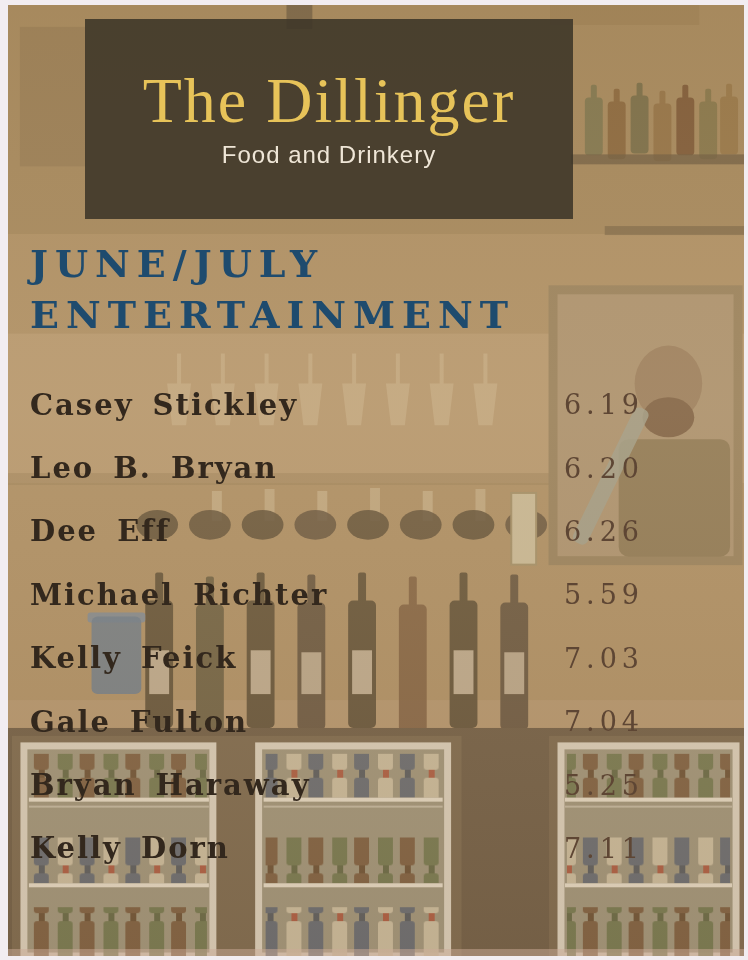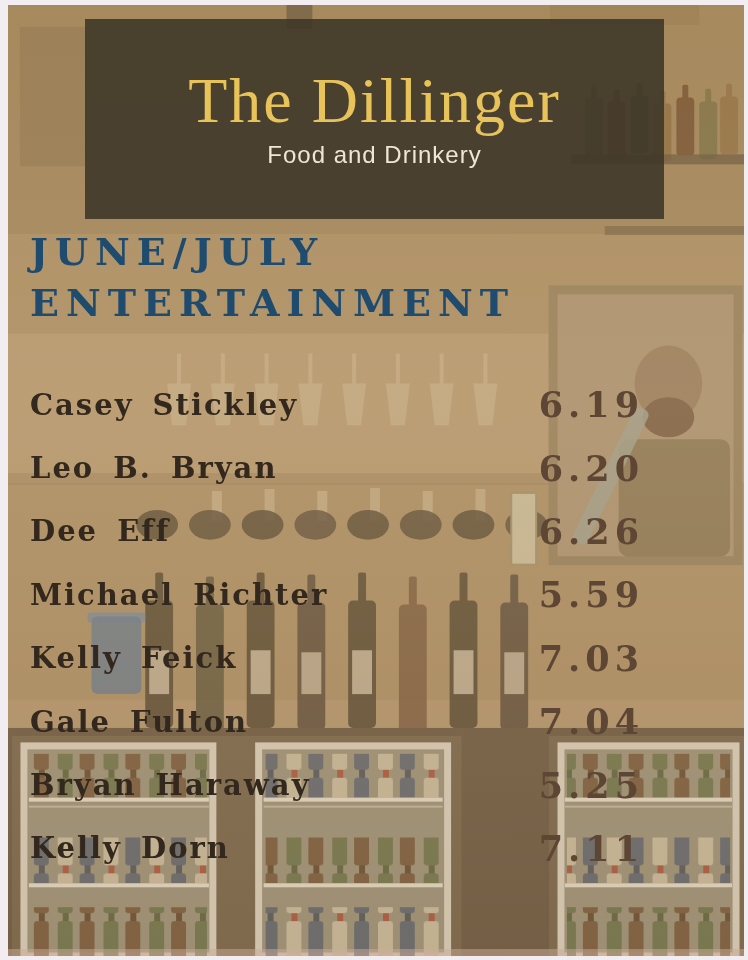--- a/index.html
+++ b/index.html
@@ -15,51 +15,51 @@
   }
   .photo svg { position:absolute; left:0; top:0; width:100%; height:100%; }
   .tint {
     position:absolute; inset:0; pointer-events:none;
     background:linear-gradient(180deg,
       rgba(190,157,110,.30) 0%,
       rgba(199,170,128,.36) 42%,
       rgba(173,139,97,.28) 100%);
   }
   .header-box {
-    position:absolute; left:77px; top:14px; width:579px; height:200px;
+    position:absolute; left:77px; top:14px; width:488px; height:200px;
     background:rgba(60,53,40,.88);
     display:flex; flex-direction:column; align-items:center; justify-content:center;
     box-sizing:border-box;
   }
   .brand-logo {
     font-family:"Liberation Serif", serif;
     font-size:64px; line-height:1; color:#e7c359; letter-spacing:2px;
     white-space:nowrap;
   }
   .brand-tagline {
     font-family:"Liberation Sans", sans-serif;
     font-size:24px; color:#efe6d7; letter-spacing:1px; margin-top:8px;
     white-space:nowrap;
   }
   .heading {
-    position:absolute; left:22px; top:222px; width:600px;
+    position:absolute; left:22px; top:234px; width:600px;
     font-weight:bold; font-size:38px; letter-spacing:7px; line-height:1.34;
     color:#1e4b6e;
   }
   .schedule { position:absolute; left:22px; top:368px; width:614px;text-align:center; }
   .row {
     height:63.4px; display:flex; align-items:center;
     justify-content:space-between;
   }
   .artist {
     font-size:29px; font-weight:bold; letter-spacing:2px; word-spacing:7px;
     color:#33281d; white-space:nowrap;
   }
   .date {
-    font-size:35px; font-weight:bold; letter-spacing:5px;
+    font-size:27px; font-weight:normal; letter-spacing:5px;
     color:#5e4634; white-space:nowrap;
   }
 </style>
 </head>
 <body>
 
 <div class="flyer">
   <div class="photo">
 
     <svg viewBox="0 0 740 955" preserveAspectRatio="none">

